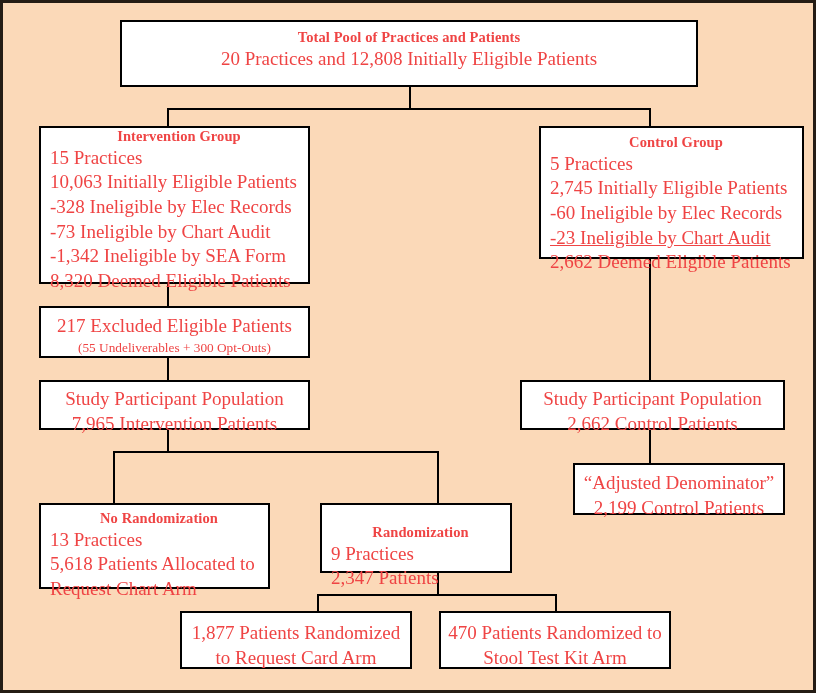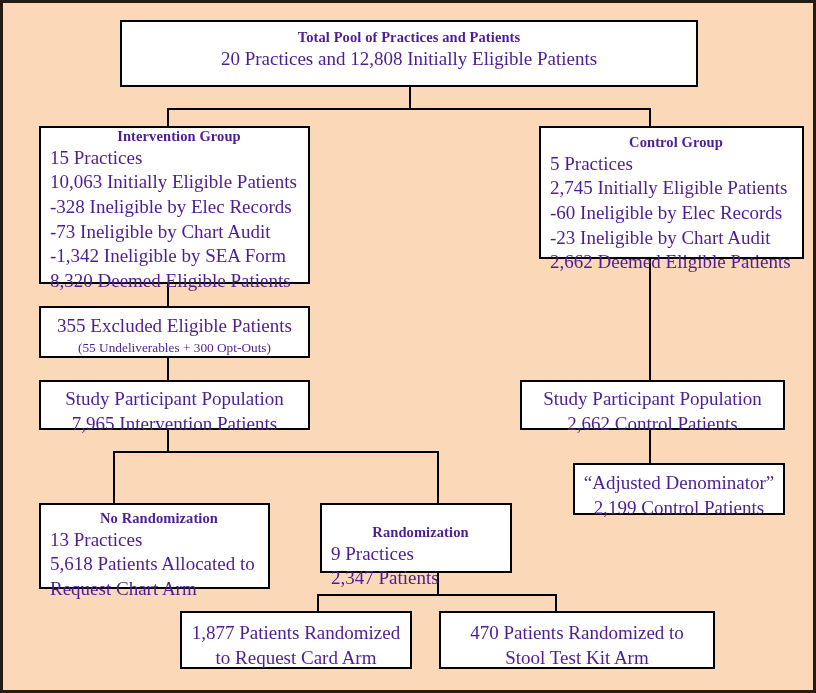--- a/index.html
+++ b/index.html
@@ -15,39 +15,39 @@
     border: 3px solid #241c14;
     box-sizing: border-box;
     overflow: hidden;
     font-family: "Liberation Serif", "DejaVu Serif", serif;
   }
   .box {
     position: absolute;
     background: #ffffff;
     border: 2px solid #000000;
     box-sizing: border-box;
-    color: #4c1d95;
+    color: #ef4444;
     z-index: 3;
   }
   .box .title {
     font-weight: bold;
     text-align: center;
     font-size: 14.5px;
     line-height: 1.22;
     letter-spacing: 0.1px;
     white-space: nowrap;
   }
   .box .line {
     font-size: 19px;
     line-height: 1.3;
     white-space: nowrap;
   }
   .center .line { text-align: center; }
   .left-lines { padding-left: 9px; }
-  .underline-line { }
+  .underline-line { text-decoration: underline; }
 
   
   .conn {
     position: absolute;
     background: #000000;
     z-index: 1;
   }
   .vline { width: 2px; }
   .hline { height: 2px; }
 </style>
@@ -97,21 +97,21 @@
   <div class="box left-lines" style="left:536px; top:123px; width:265px; height:133px; padding-top:6px;">
     <div class="title">Control Group</div>
     <div class="line">5 Practices</div>
     <div class="line">2,745 Initially Eligible Patients</div>
     <div class="line">-60 Ineligible by Elec Records</div>
     <div class="line underline-line">-23 Ineligible by Chart Audit</div>
     <div class="line">2,662 Deemed Eligible Patients</div>
   </div>
 
   <div class="box center" style="left:36px; top:303px; width:271px; height:52px; padding-top:6px;">
-    <div class="line">355 Excluded Eligible Patients</div>
+    <div class="line">217 Excluded Eligible Patients</div>
     <div class="line" style="font-size:13.3px;">(55 Undeliverables + 300 Opt-Outs)</div>
   </div>
 
   <div class="box center" style="left:36px; top:377px; width:271px; height:50px; padding-top:5px;">
     <div class="line">Study Participant Population</div>
     <div class="line">7,965 Intervention Patients</div>
   </div>
 
   <div class="box center" style="left:517px; top:377px; width:265px; height:50px; padding-top:5px;">
     <div class="line">Study Participant Population</div>
@@ -134,18 +134,18 @@
     <div class="title">Randomization</div>
     <div class="line">9 Practices</div>
     <div class="line">2,347 Patients</div>
   </div>
 
   <div class="box center" style="left:177px; top:608px; width:232px; height:58px; padding-top:8px;">
     <div class="line">1,877 Patients Randomized</div>
     <div class="line">to Request Card Arm</div>
   </div>
 
-  <div class="box center" style="left:436px; top:608px; width:276px; height:58px; padding-top:8px;">
+  <div class="box center" style="left:436px; top:608px; width:232px; height:58px; padding-top:8px;">
     <div class="line">470 Patients Randomized to</div>
     <div class="line">Stool Test Kit Arm</div>
   </div>
 
 </div>
 
 </body></html>

